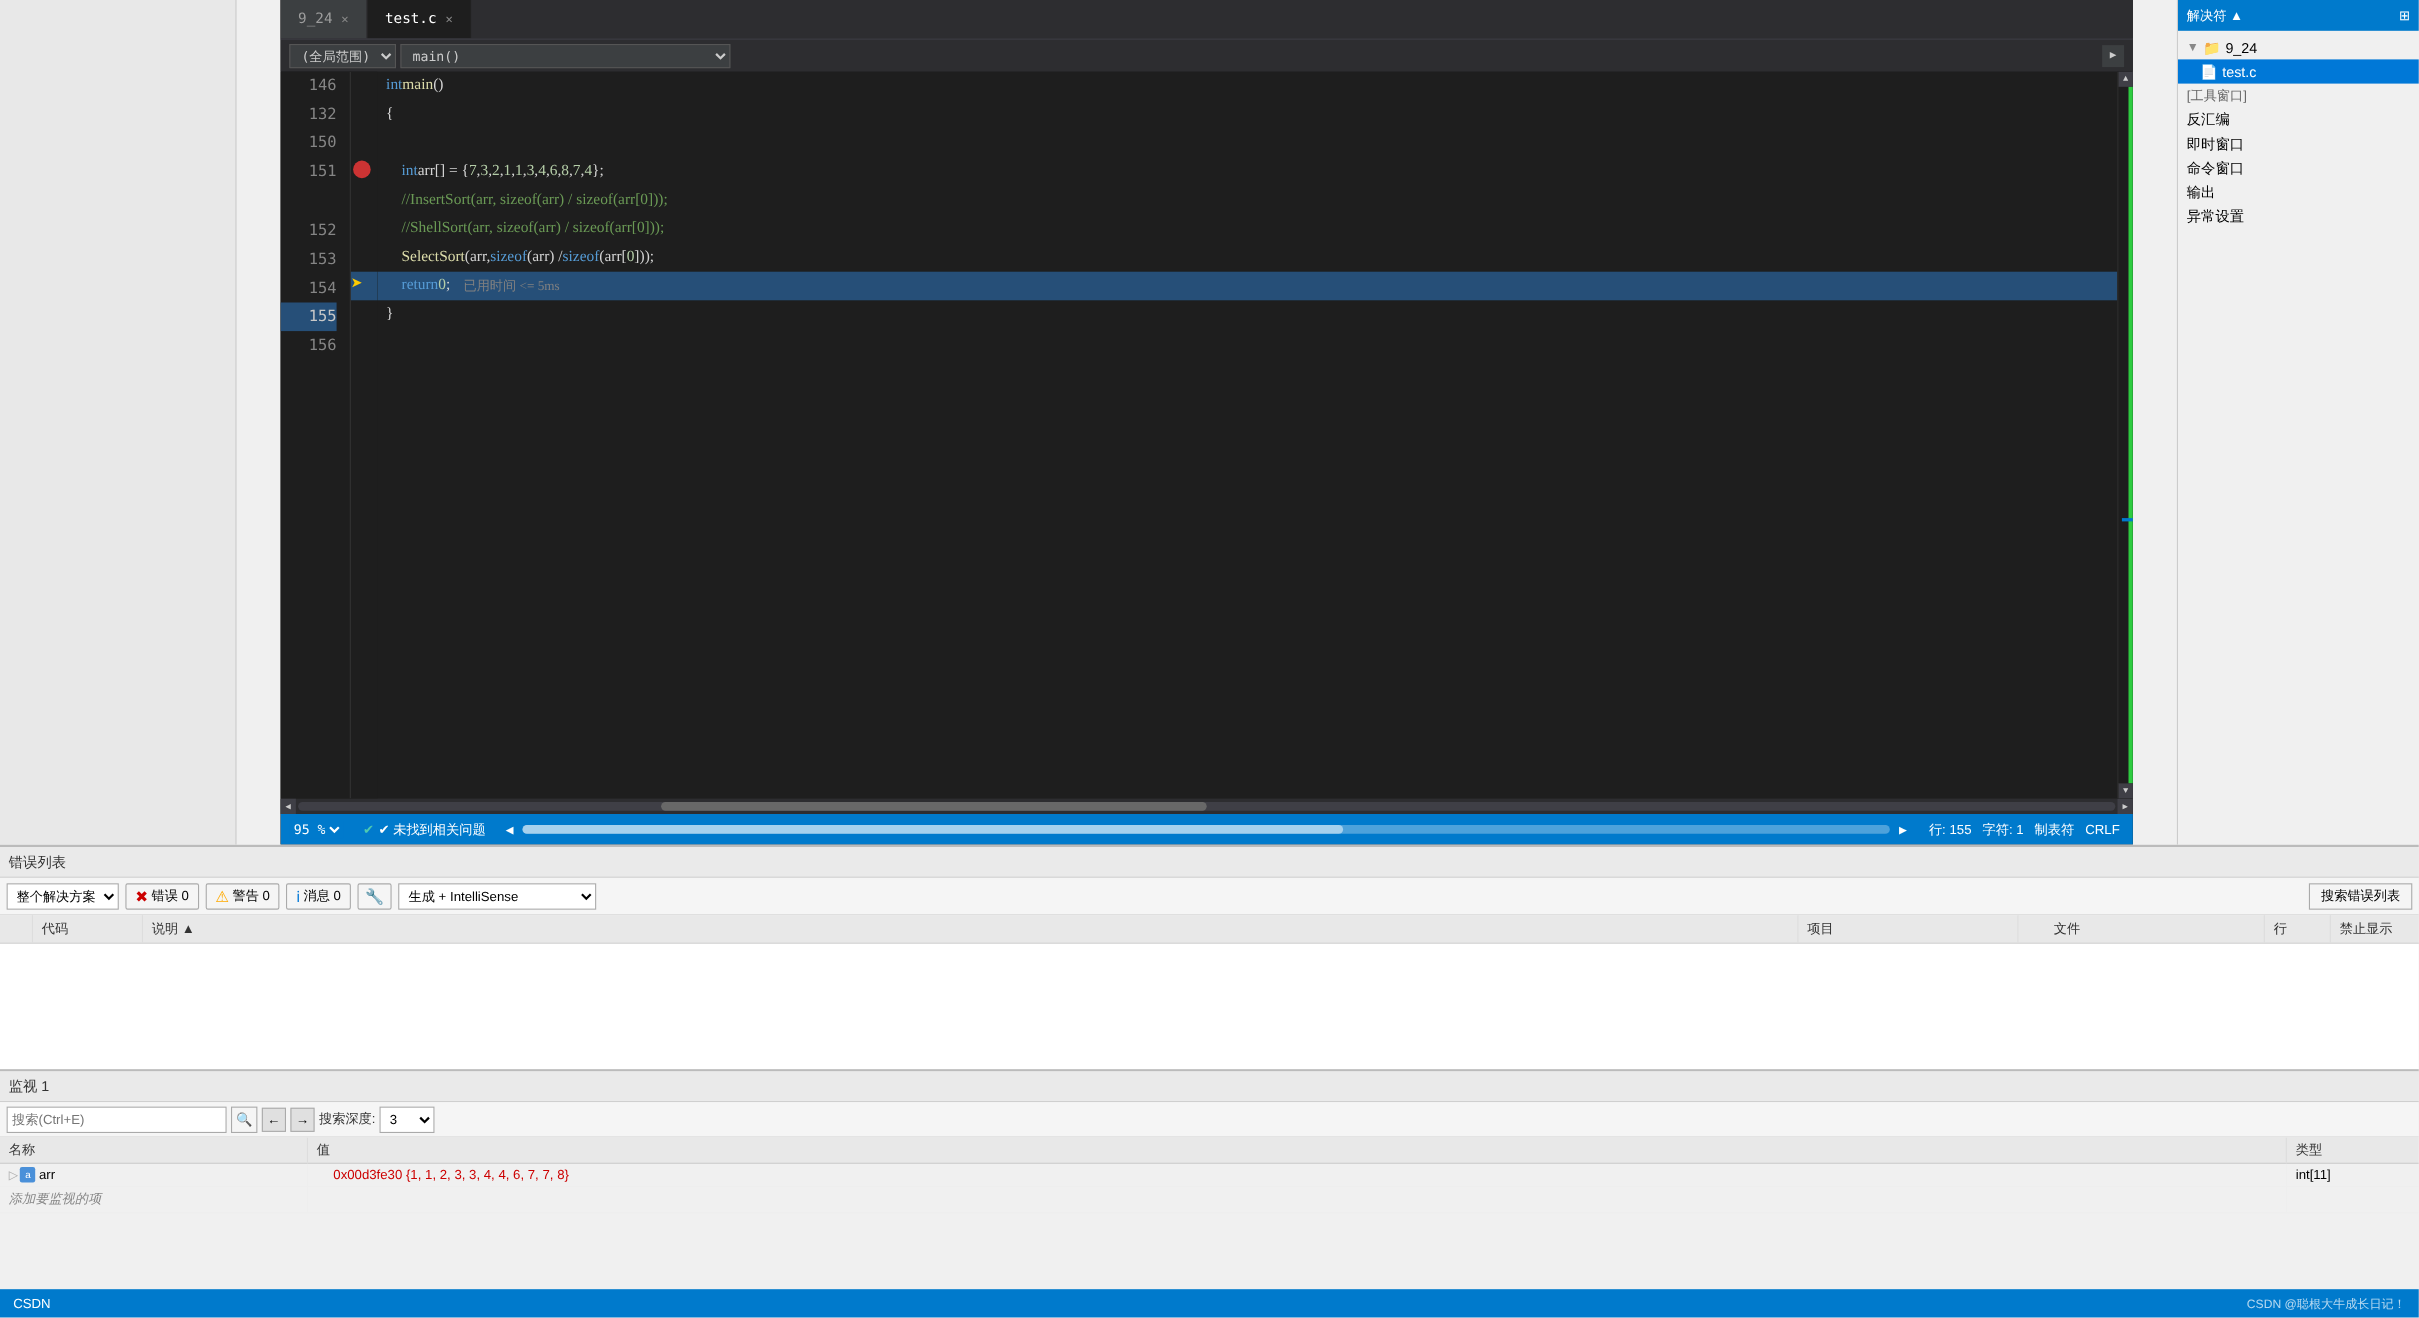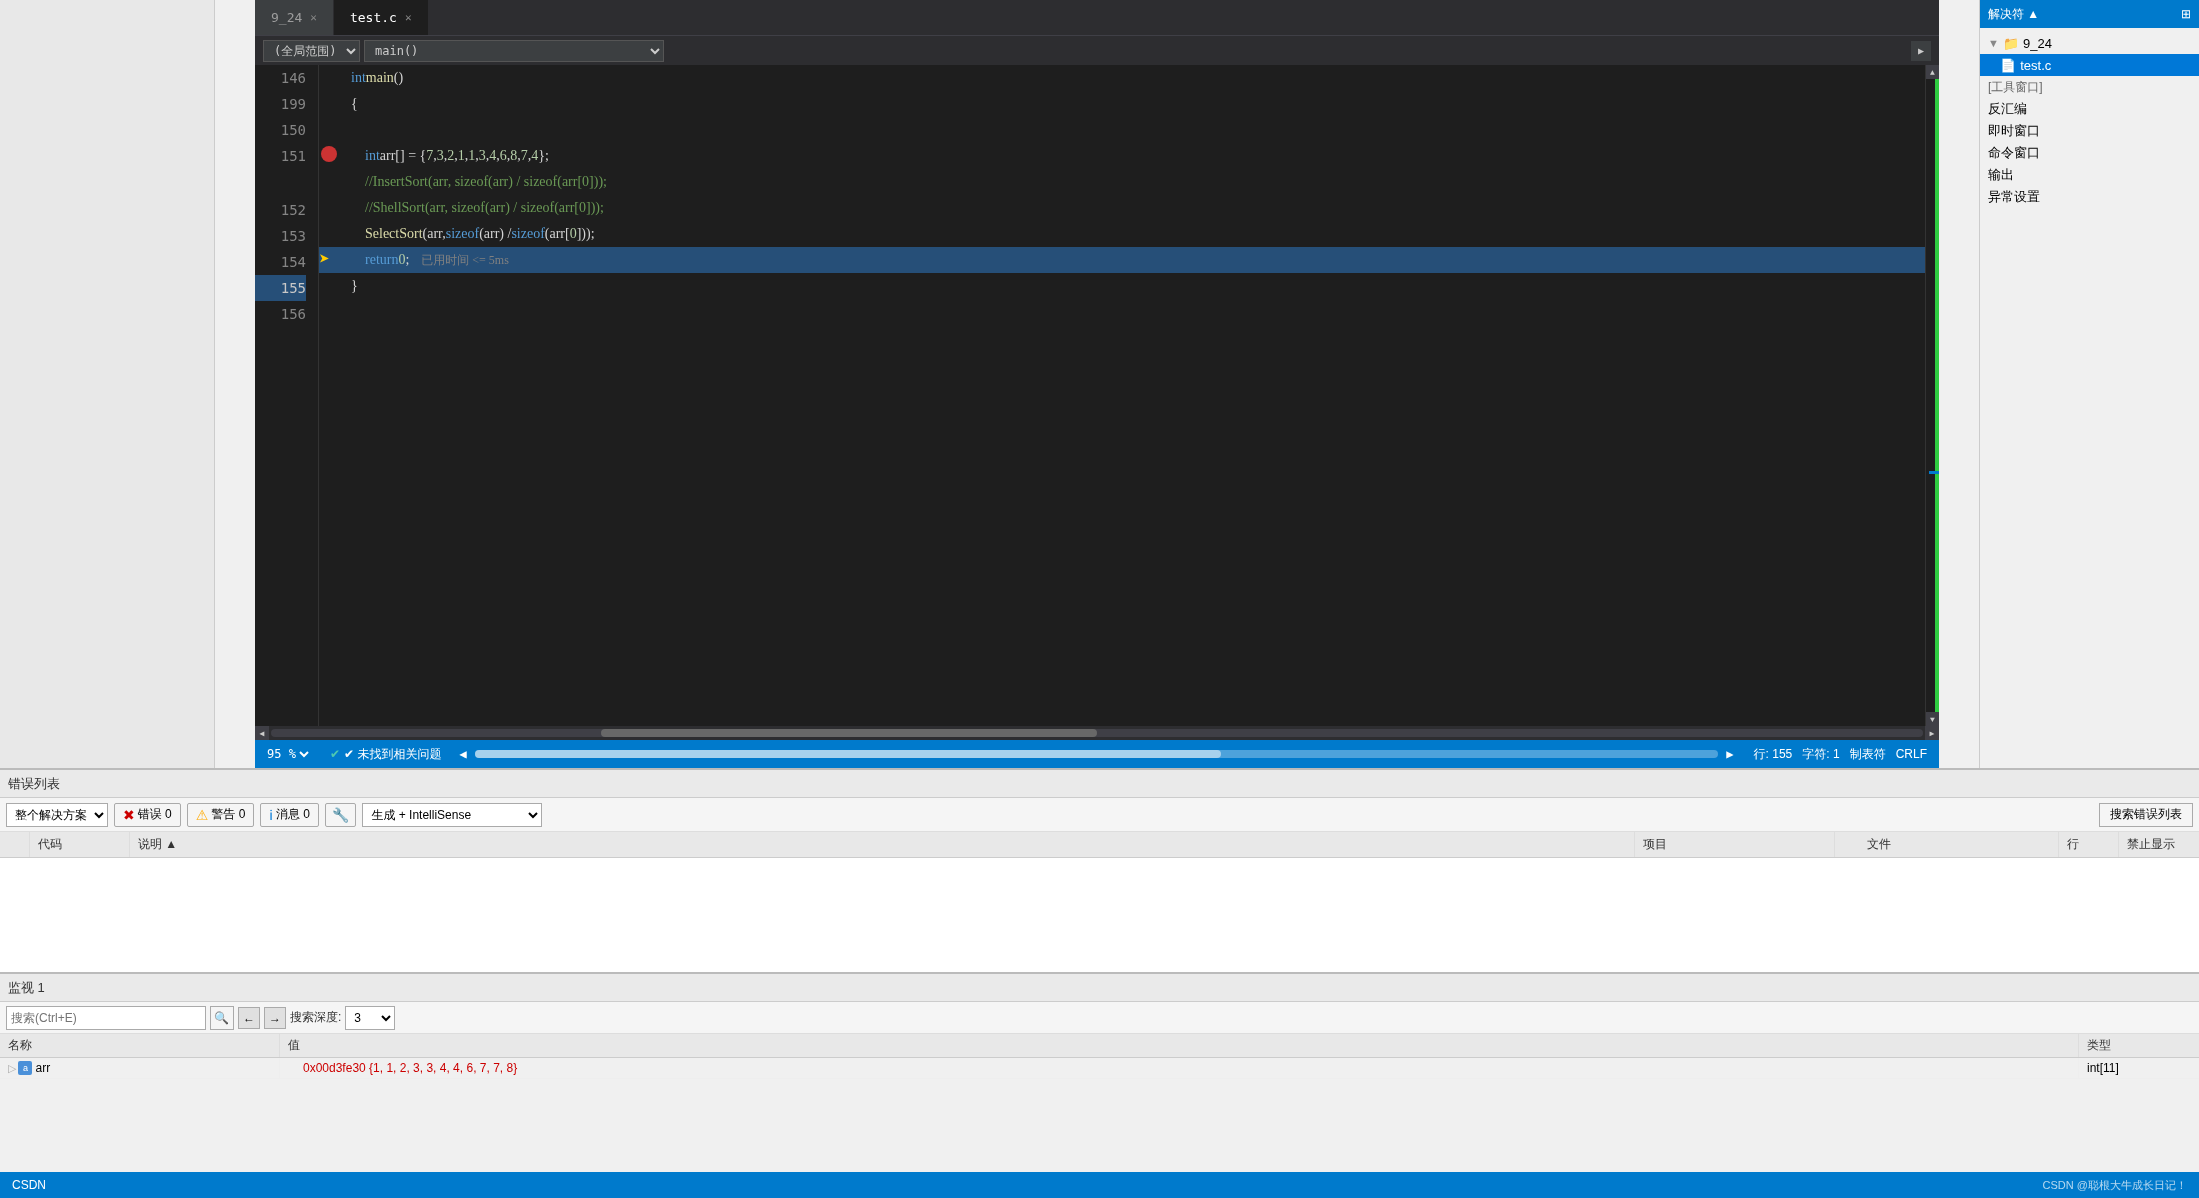--- a/index.html
+++ b/index.html
@@ -43,21 +43,21 @@
         <select style="background:#3c3f41;color:#ccc;border:1px solid #555;padding:2px 6px;font-size:12px;height:22px;font-family:Consolas,monospace; width:300px;">
           <option>main()</option>
         </select>
         <div style="width:20px;height:20px;background:#3c3f41;display:flex;align-items:center;justify-content:center;color:#ccc;font-size:10px;cursor:pointer;margin-left:auto;">▶</div>
       </div>
 
       <div style="flex:1; display:flex; overflow:hidden; position:relative;">
 
         <div style="width:64px;background:#1e1e1e;color:#858585;font-size:14px;line-height:26px;text-align:right;padding-right:12px;flex-shrink:0;border-right:1px solid #333;font-family:Consolas,monospace; padding-top:0;">
           <span style="display:block;height:26px;line-height:26px;">146</span>
-          <span style="display:block;height:26px;line-height:26px;">199</span>
+          <span style="display:block;height:26px;line-height:26px;">132</span>
           <span style="display:block;height:26px;line-height:26px;">150</span>
           <span style="display:block;height:26px;line-height:26px;">151</span>
           <span style="display:block;height:26px;line-height:26px;margin-top:28px;">152</span>
           <span style="display:block;height:26px;line-height:26px;text-align:right;">153</span>
           <span style="display:block;height:26px;line-height:26px;">154</span>
           <span style="display:block;height:26px;line-height:26px;color:#c8c8c8;background:#264f78;">155</span>
           <span style="display:block;height:26px;line-height:26px;">156</span>
         </div>
 
         <div style="width:24px;background:#1e1e1e;flex-shrink:0;">
@@ -334,20 +334,25 @@
         <div style="display:flex;border-bottom:1px solid #eee;font-size:12px;cursor:pointer;">
           <div style="width:280px;padding:3px 8px;border-right:1px solid #eee;flex-shrink:0;display:flex;align-items:center;">
             <span style="color:#aaa;margin-right:2px;font-size:11px;cursor:pointer;">▷</span>
             <span style="display:inline-block;width:14px;height:14px;background:#4a90d9;border-radius:2px;margin-right:3px;font-size:9px;color:white;text-align:center;line-height:14px;">a</span>
             <span>arr</span>
           </div>
           <div style="flex:1;padding:3px 8px;border-right:1px solid #eee;color:#cc0000;margin-left:15px;">0x00d3fe30 {1, 1, 2, 3, 3, 4, 4, 6, 7, 7, 8}</div>
           <div style="width:120px;padding:3px 8px;">int[11]</div>
         </div>
 
+        <div style="display:flex;border-bottom:1px solid #eee;font-size:12px;cursor:text;">
+          <div style="width:280px;padding:3px 8px;border-right:1px solid #eee;flex-shrink:0;color:#888;font-style:italic;">添加要监视的项</div>
+          <div style="flex:1;padding:3px 8px;border-right:1px solid #eee;"></div>
+          <div style="width:120px;padding:3px 8px;"></div>
+        </div>
 
       </div>
 
     </div>
 
     <div style="height:26px;background:#007acc;display:flex;align-items:center;flex-shrink:0;font-family:sans-serif;">
       <div style="height:100%;display:flex;align-items:center;padding:0 12px;font-size:12px;color:white;cursor:pointer;">CSDN</div>
       <div style="margin-left:auto;padding-right:12px;font-size:11px;color:rgba(255,255,255,0.7);">CSDN @聪根大牛成长日记！</div>
     </div>
 

